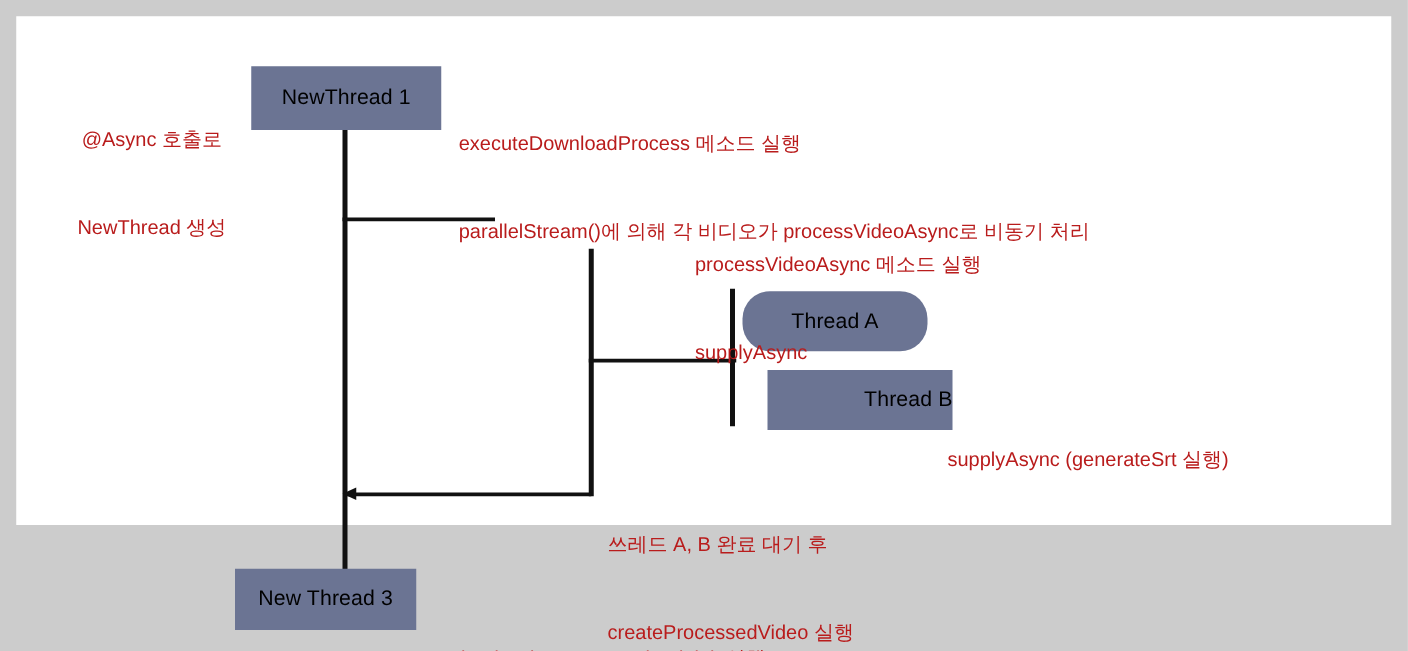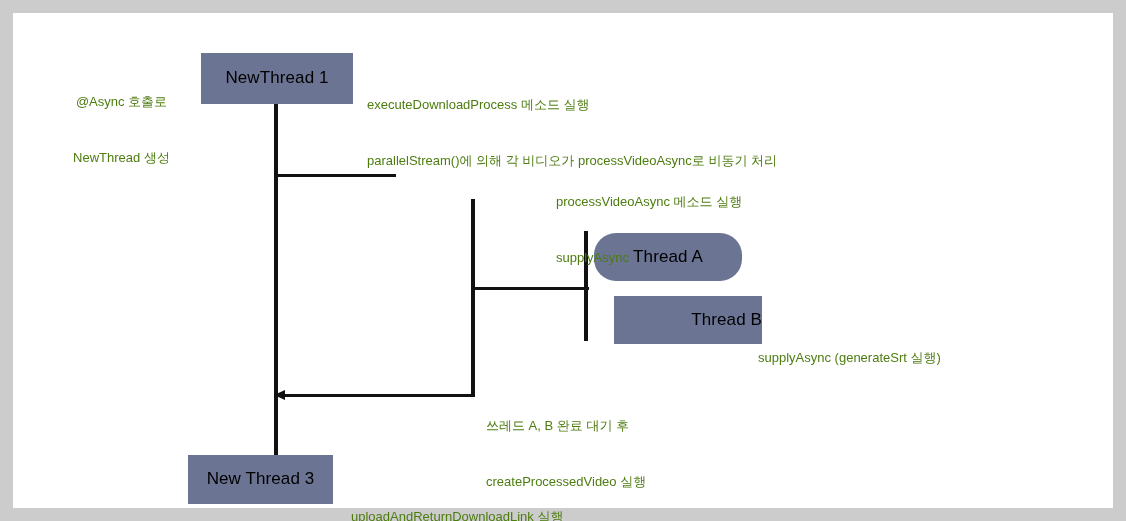--- a/index.html
+++ b/index.html
@@ -19,40 +19,40 @@
     top: 0;
     width: 1126px;
     height: 521px;
     background: #cccccc;
   }
   #panel {
     position: absolute;
     left: 13px;
     top: 13px;
     width: 1100px;
-    height: 495px;
+    height: 407px;
     background: #ffffff;
   }
   .thread-box {
     position: absolute;
     background: #6b7493;
     color: #000000;
     display: flex;
     align-items: center;
     justify-content: center;
     font-size: 17px;
     line-height: 1.1;
     letter-spacing: 0.1px;
     white-space: nowrap;
     box-sizing: border-box;
   }
   .note {
     position: absolute;
-    color: #4d7c0f;
-    font-size: 13px;
+    color: #b91c1c;
+    font-size: 16px;
     line-height: 1.45;
     white-space: pre;
   }
   .note.center {
     text-align: center;
   }
   .line-v {
     position: absolute;
     background: #111111;
   }

